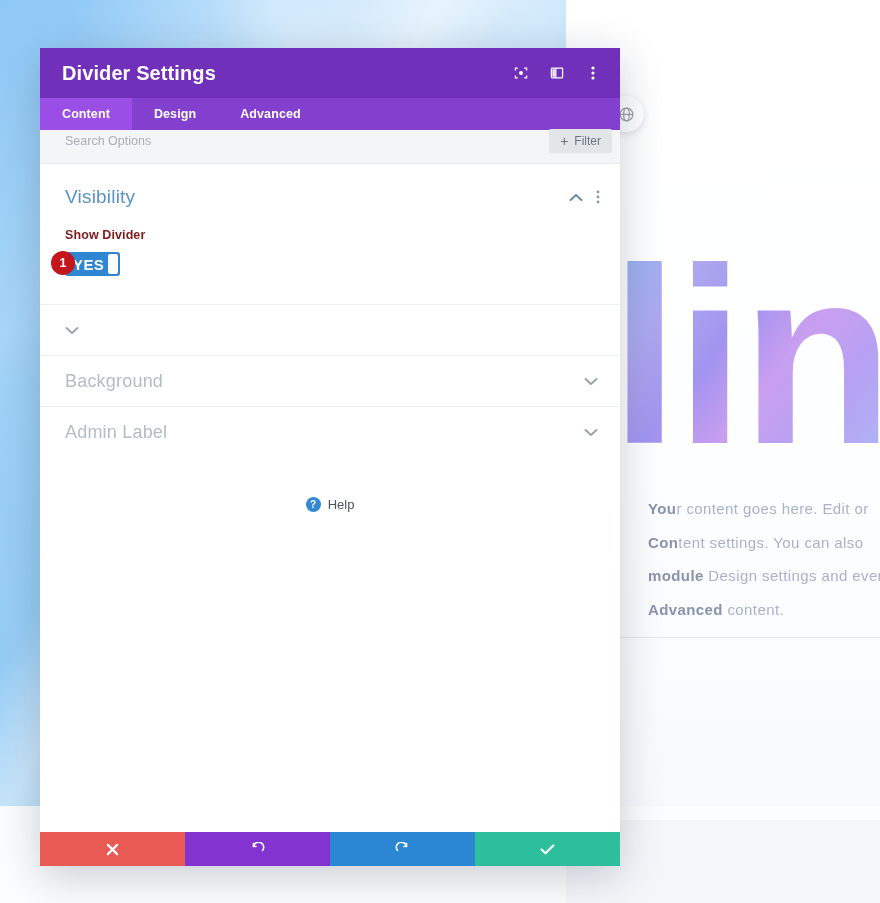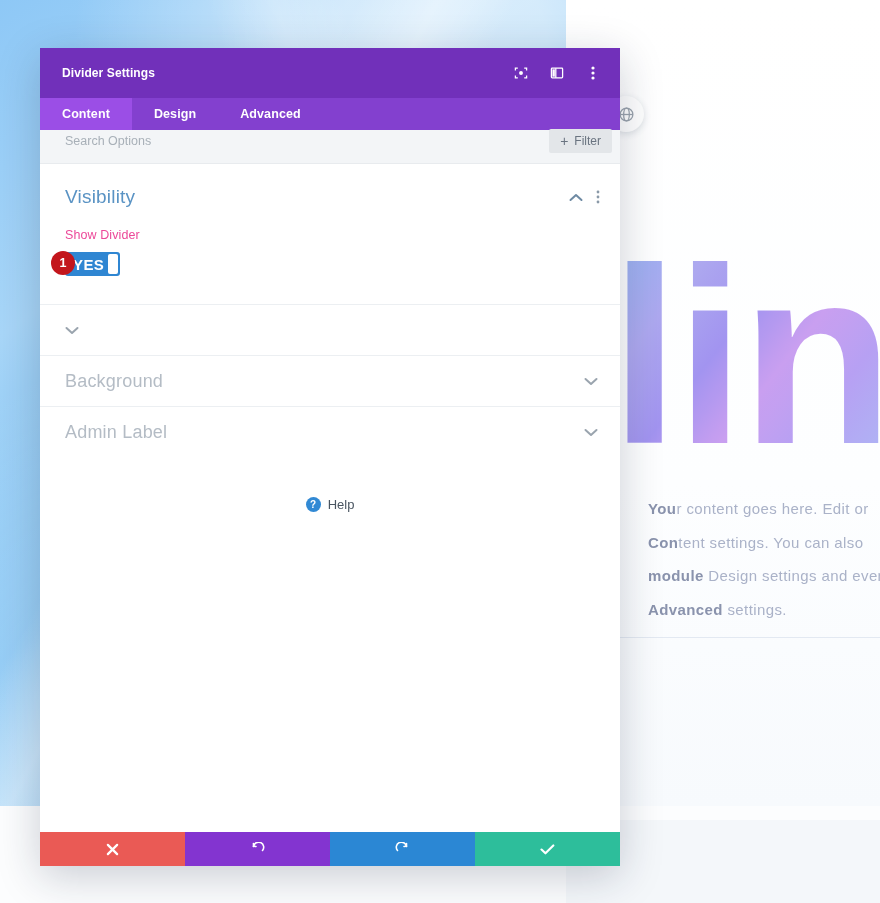--- a/index.html
+++ b/index.html
@@ -78,21 +78,21 @@
     position:absolute; left:40px; top:48px; width:580px; height:818px;
     background:#ffffff;
     box-shadow: 0 10px 40px rgba(25,30,60,.22);
     display:flex; flex-direction:column; overflow:hidden;
   }
 
   .modal-header{
     height:50px; background:#7130ba; flex:0 0 50px;
     display:flex; align-items:center; padding:0 18px 0 22px;
   }
-  .modal-title{ color:#fff; font-size:12px; font-weight:700; letter-spacing:.1px; flex:1; }
+  .modal-title{ color:#fff; font-size:20px; font-weight:700; letter-spacing:.1px; flex:1; }
   .hdr-icons{ display:flex; align-items:center; gap:18px; }
   .hdr-icon{ width:18px; height:18px; display:flex; align-items:center; justify-content:center; cursor:pointer; }
   .hdr-icon svg{ display:block; }
 
   .tabbar{ height:32px; flex:0 0 32px; background:#8340cf; display:flex; }
   .tab{
     padding:0 22px; height:32px; display:flex; align-items:center;
     color:#ffffff; font-size:12.5px; font-weight:700; cursor:pointer;
     letter-spacing:.1px;
   }
@@ -118,21 +118,21 @@
   .modal-body{ flex:1 1 auto; overflow:hidden; background:#fff; }
 
   
   .group-open{ padding:22px 20px 0 25px; }
   .group-head{ display:flex; align-items:center; }
   .group-title{ font-size:19px; color:#5a93c4; font-weight:400; flex:1; letter-spacing:.2px; }
   .group-tools{ display:flex; align-items:center; gap:13px; }
   .group-tool{ cursor:pointer; display:flex; align-items:center; justify-content:center; }
 
   .field{ margin-top:20px; position:relative; }
-  .field-label{ font-size:12.5px; color:#ec4899; font-weight:400; letter-spacing:.1px; }
+  .field-label{ font-size:12.5px; color:#7f1d1d; font-weight:700; letter-spacing:.1px; }
 
   .toggle-row{ margin-top:10px; display:flex; align-items:center; position:relative; }
   .toggle{
     width:55px; height:24px; background:#2f86d2; border:2px solid #2f86d2;
     display:flex; align-items:center; cursor:pointer; border-radius:3px;
   }
   .toggle-text{
     color:#fff; font-size:15px; font-weight:700; letter-spacing:.4px;
     padding-left:6px; padding-right:4px;
   }
@@ -178,21 +178,21 @@
   <div class="bg-right-panel"></div>
   <div class="bg-bottom-strip"></div>
 
   <div class="hero-letters">lin</div>
   <div class="hero-divider"></div>
 
   <div class="hero-copy">
     <div><span class="hl">You</span><span>r content goes here. Edit or</span></div>
     <div><span class="hl">Con</span><span>tent settings. You can also</span></div>
     <div><span class="hl">module</span><span> Design settings and even</span></div>
-    <div><span class="hl">Advanced</span><span> settings.</span></div>
+    <div><span class="hl">Advanced</span><span> content.</span></div>
   </div>
 
   <div class="globe-btn">
     <span>
       <svg width="17" height="17" viewBox="0 0 24 24" fill="none" stroke="#9aa3ad" stroke-width="1.8">
         <circle cx="12" cy="12" r="9"></circle>
         <ellipse cx="12" cy="12" rx="4" ry="9"></ellipse>
         <path d="M3 12h18"></path>
       </svg>
     </span>

